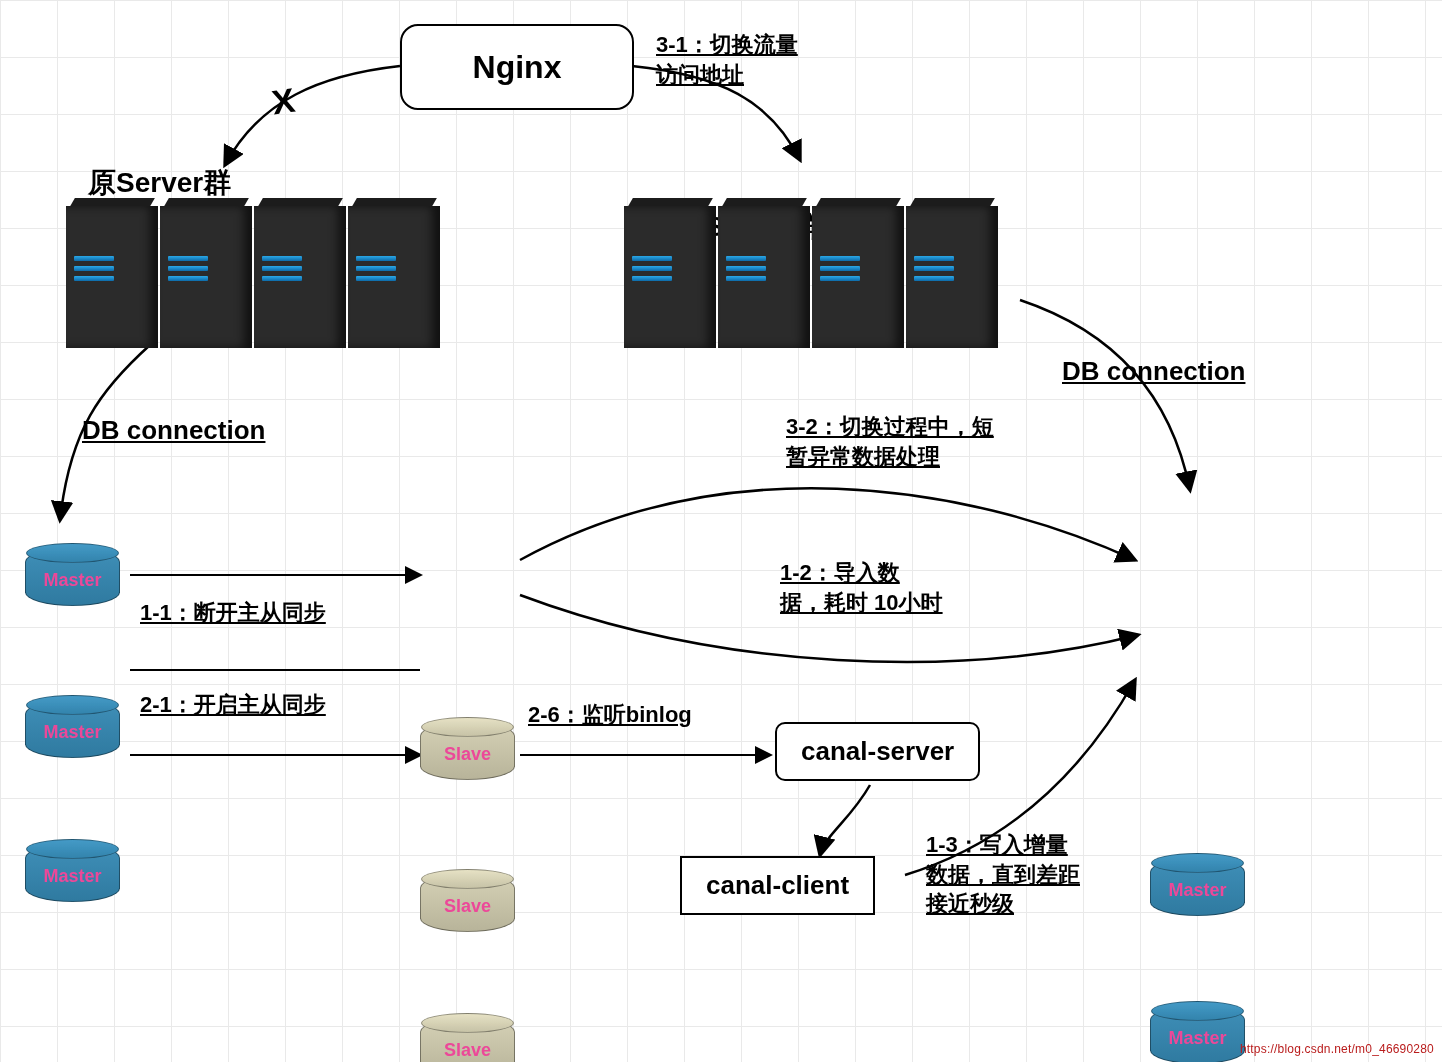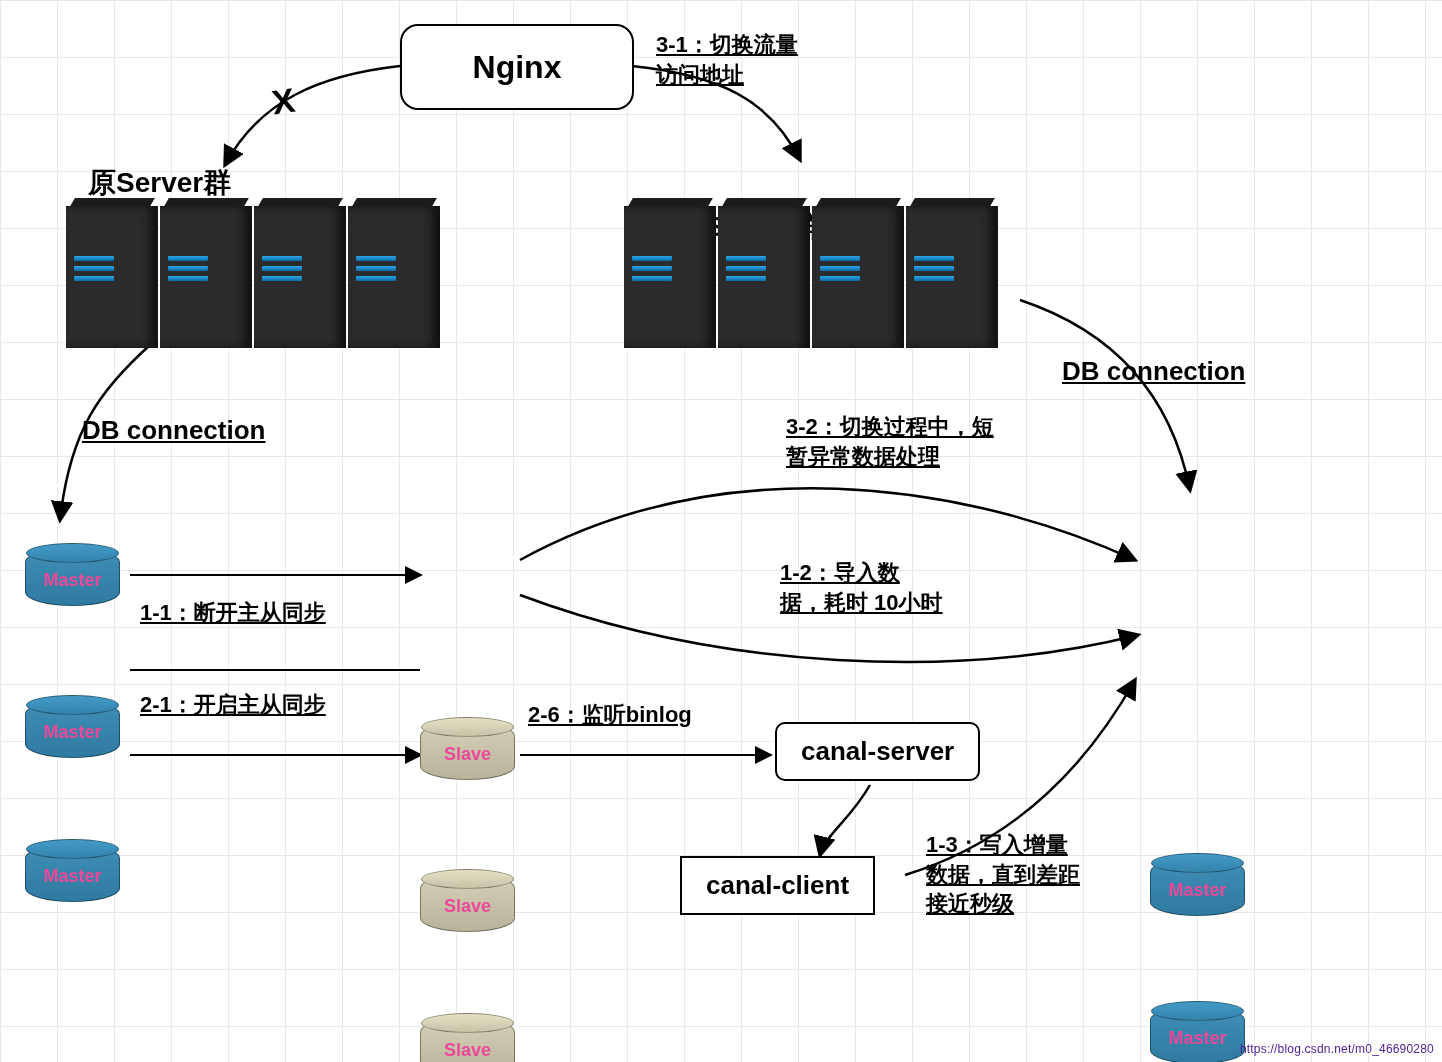--- a/index.html
+++ b/index.html
@@ -107,21 +107,21 @@
     line-height: 1.35;
     white-space: pre;
     text-decoration: underline;
   }
   .x-mark {
     font-size: 34px; font-weight: 900;
     transform: rotate(-8deg);
   }
   .wm {
     position: absolute;
-    font-size: 12px; color: #4c1d95;
+    font-size: 12px; color: #b91c1c;
     letter-spacing: 0.2px;
   }
 </style>
 </head>
 <body>
 
 <div class="grid"></div>
 
 <svg class="svg-layer">
   <defs>

